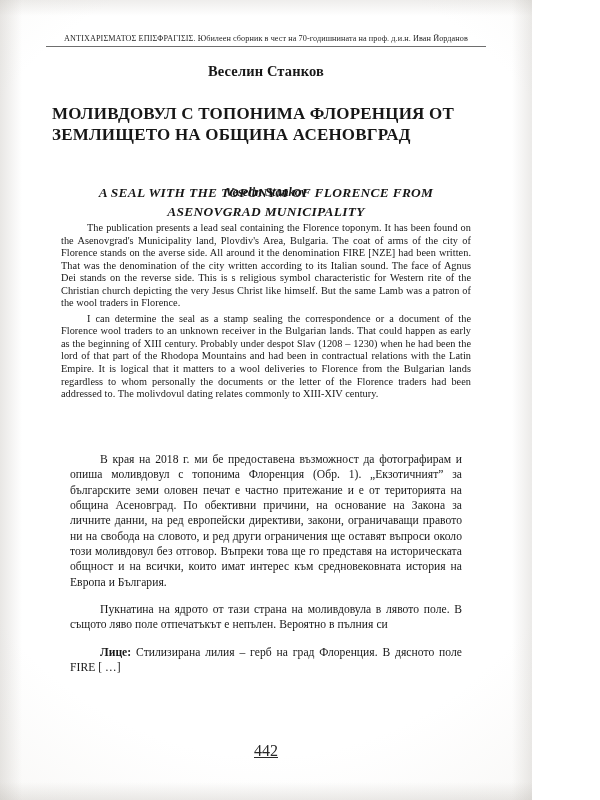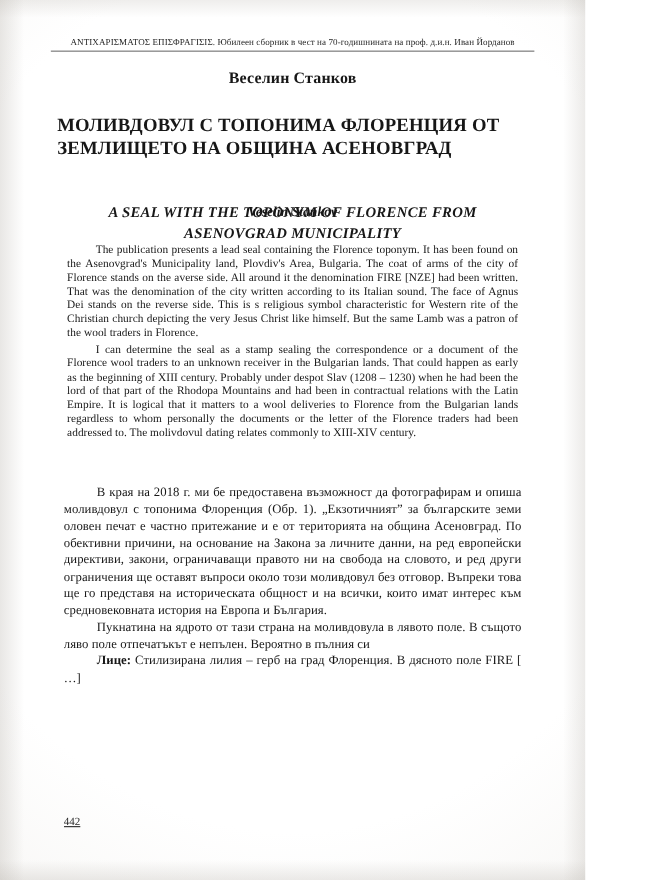--- a/index.html
+++ b/index.html
@@ -134,32 +134,32 @@
     top: 440px;
     left: 0;
     right: 0;
     font-size: 11.6px;
     line-height: 15.35px;
     text-align: justify;
     text-justify: inter-word;
     letter-spacing: 0.003em;
   }
   .body-bg p {
-    margin: 0;
+    margin: 12px;
     text-indent: 30px;
   }
   .body-bg b { font-weight: bold; }
 
   
   .folio {
     position: absolute;
     left: 0; right: 0;
     top: 742px;
-    text-align: left;
-    font-size: 10px;
+    text-align: center;
+    font-size: 16px;
     color: #2b2b2b;
     text-decoration: underline;
   }
 
   
   .inkwrap { filter: blur(0.16px) contrast(1.04); }
 </style>
 </head>
 <body>
 

